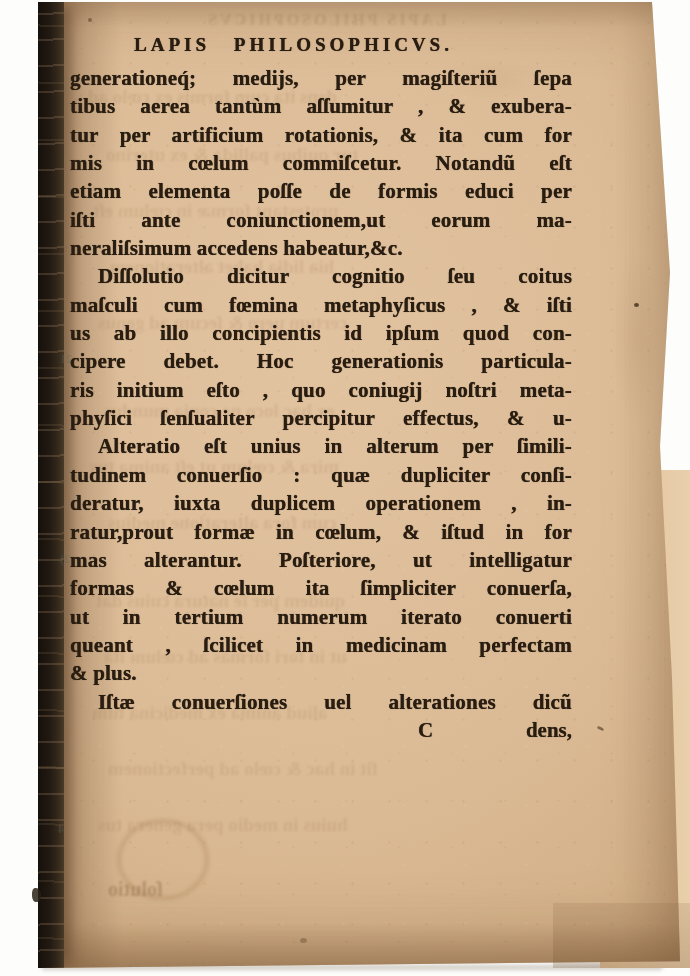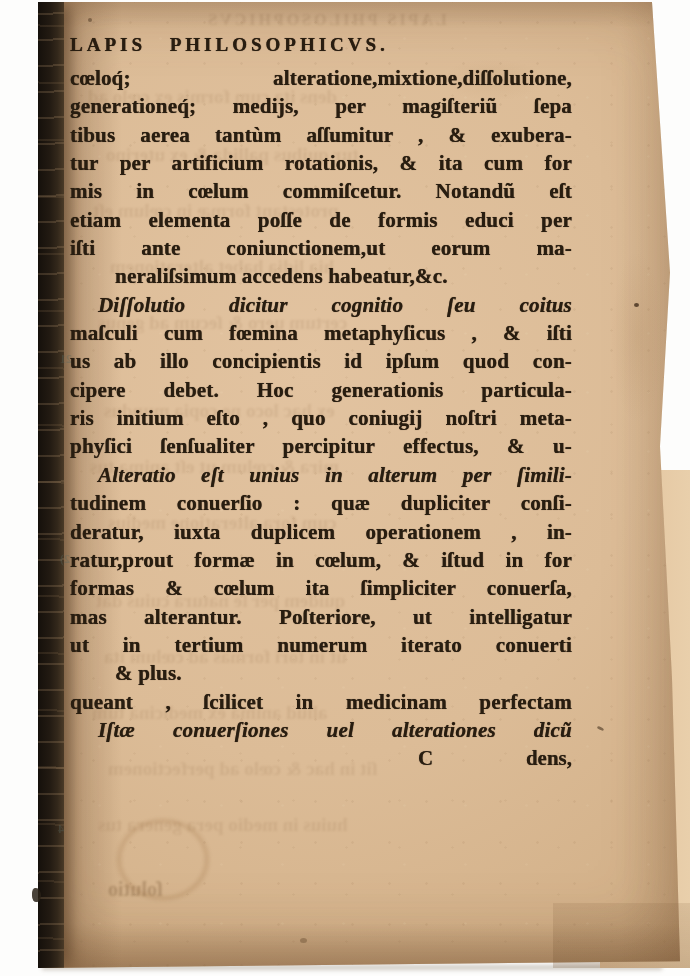--- a/index.html
+++ b/index.html
@@ -48,28 +48,28 @@
          transform:scaleX(-1);color:#6e4c2c;opacity:.16;filter:blur(1.1px);
          font-weight:700;font-size:16px;letter-spacing:3px;}
   .ghost-bottom{position:absolute;transform:scaleX(-1);color:#6b4a28;opacity:.32;
          filter:blur(.8px);font-weight:700;font-size:20px;}
   .ghost-mark{position:absolute;transform:scaleX(-1);color:#56675f;opacity:.34;
          filter:blur(.6px);font-weight:700;font-size:12px;}
 
   
   .text-block{position:absolute;left:32px;top:28px;width:502px;z-index:3;
          color:#281d10;filter:blur(.2px);}
-  .rtitle{height:34px;line-height:30px;padding-right:55px;
+  .rtitle{height:34px;line-height:30px;text-align:center;padding-right:55px;
          font-weight:700;font-size:19px;letter-spacing:4px;word-spacing:15px;
          text-shadow:0 0 .7px rgba(35,24,12,.85),.5px .4px 0 rgba(35,24,12,.3);}
   .bline{height:28.35px;line-height:28.35px;font-weight:700;font-size:21px;
          letter-spacing:.2px;text-align:justify;text-align-last:justify;text-justify:inter-word;
          text-shadow:0 0 .7px rgba(35,24,12,.8),.5px .4px 0 rgba(35,24,12,.3);}
-  .bline.pend{text-align-last:left;margin-left:45px;}
-  .bline.indent{text-indent:28px;font-style:italic;}
+  .bline.pend{text-align-last:left;}
+  .bline.indent{text-indent:28px;}
   .cw-row{display:flex;height:28px;line-height:28px;font-weight:700;font-size:21px;
          text-shadow:0 0 .7px rgba(35,24,12,.8);}
   .cw-sp1{width:348px;}
   .cw-flex{flex:1;}
 
   
   .stain1{position:absolute;left:60px;top:800px;width:130px;height:115px;z-index:2;
          background:radial-gradient(closest-side, transparent 60%, rgba(150,105,60,.20) 67%, transparent 75%);
          filter:blur(1px);}
   .stain2{position:absolute;left:380px;top:48px;width:150px;height:60px;z-index:2;
@@ -134,43 +134,42 @@
     <div class="stain2"></div>
     <div class="stain3"></div>
     <div class="speck sp1"></div>
     <div class="speck sp2"></div>
     <div class="speck sp3"></div>
     <div class="speck sp4"></div>
 
     <div class="text-block">
       <div class="rtitle">LAPIS PHILOSOPHICVS.</div>
       <div id="body-lines">
-          <div class="bline">cœloq́; alteratione,mixtione,diſſolutione,</div>
           <div class="bline">generationeq́; medijs, per magiſteriũ ſepa</div>
           <div class="bline">tibus aerea tantùm aſſumitur , &amp; exubera-</div>
           <div class="bline">tur per artificium rotationis, &amp; ita cum for</div>
           <div class="bline">mis in cœlum commiſcetur. Notandũ eſt</div>
           <div class="bline">etiam elementa poſſe de formis educi per</div>
           <div class="bline">iſti ante coniunctionem,ut eorum ma-</div>
           <div class="bline pend">neraliſsimum accedens habeatur,&amp;c.</div>
           <div class="bline indent">Diſſolutio dicitur cognitio ſeu coitus</div>
           <div class="bline">maſculi cum fœmina metaphyſicus , &amp; iſti</div>
           <div class="bline">us ab illo concipientis id ipſum quod con-</div>
           <div class="bline">cipere debet. Hoc generationis particula-</div>
           <div class="bline">ris initium eſto , quo coniugij noſtri meta-</div>
           <div class="bline">phyſici ſenſualiter percipitur effectus, &amp; u-</div>
           <div class="bline indent">Alteratio eſt unius in alterum per ſimili-</div>
           <div class="bline">tudinem conuerſio : quæ dupliciter conſi-</div>
           <div class="bline">deratur, iuxta duplicem operationem , in-</div>
           <div class="bline">ratur,prout formæ in cœlum, &amp; iſtud in for</div>
+          <div class="bline">mas alterantur. Poſteriore, ut intelligatur</div>
           <div class="bline">formas &amp; cœlum ita ſimpliciter conuerſa,</div>
-          <div class="bline">mas alterantur. Poſteriore, ut intelligatur</div>
           <div class="bline">ut in tertium numerum iterato conuerti</div>
+          <div class="bline">queant , ſcilicet in medicinam perfectam</div>
           <div class="bline pend">&amp; plus.</div>
-          <div class="bline">queant , ſcilicet in medicinam perfectam</div>
           <div class="bline indent">Iſtæ conuerſiones uel alterationes dicũ</div>
         </div>
       <div class="cw-row">
         <span class="cw-sp1"></span>
         <span>C</span>
         <span class="cw-flex"></span>
         <span>dens,</span>
       </div>
     </div>
   </div>

